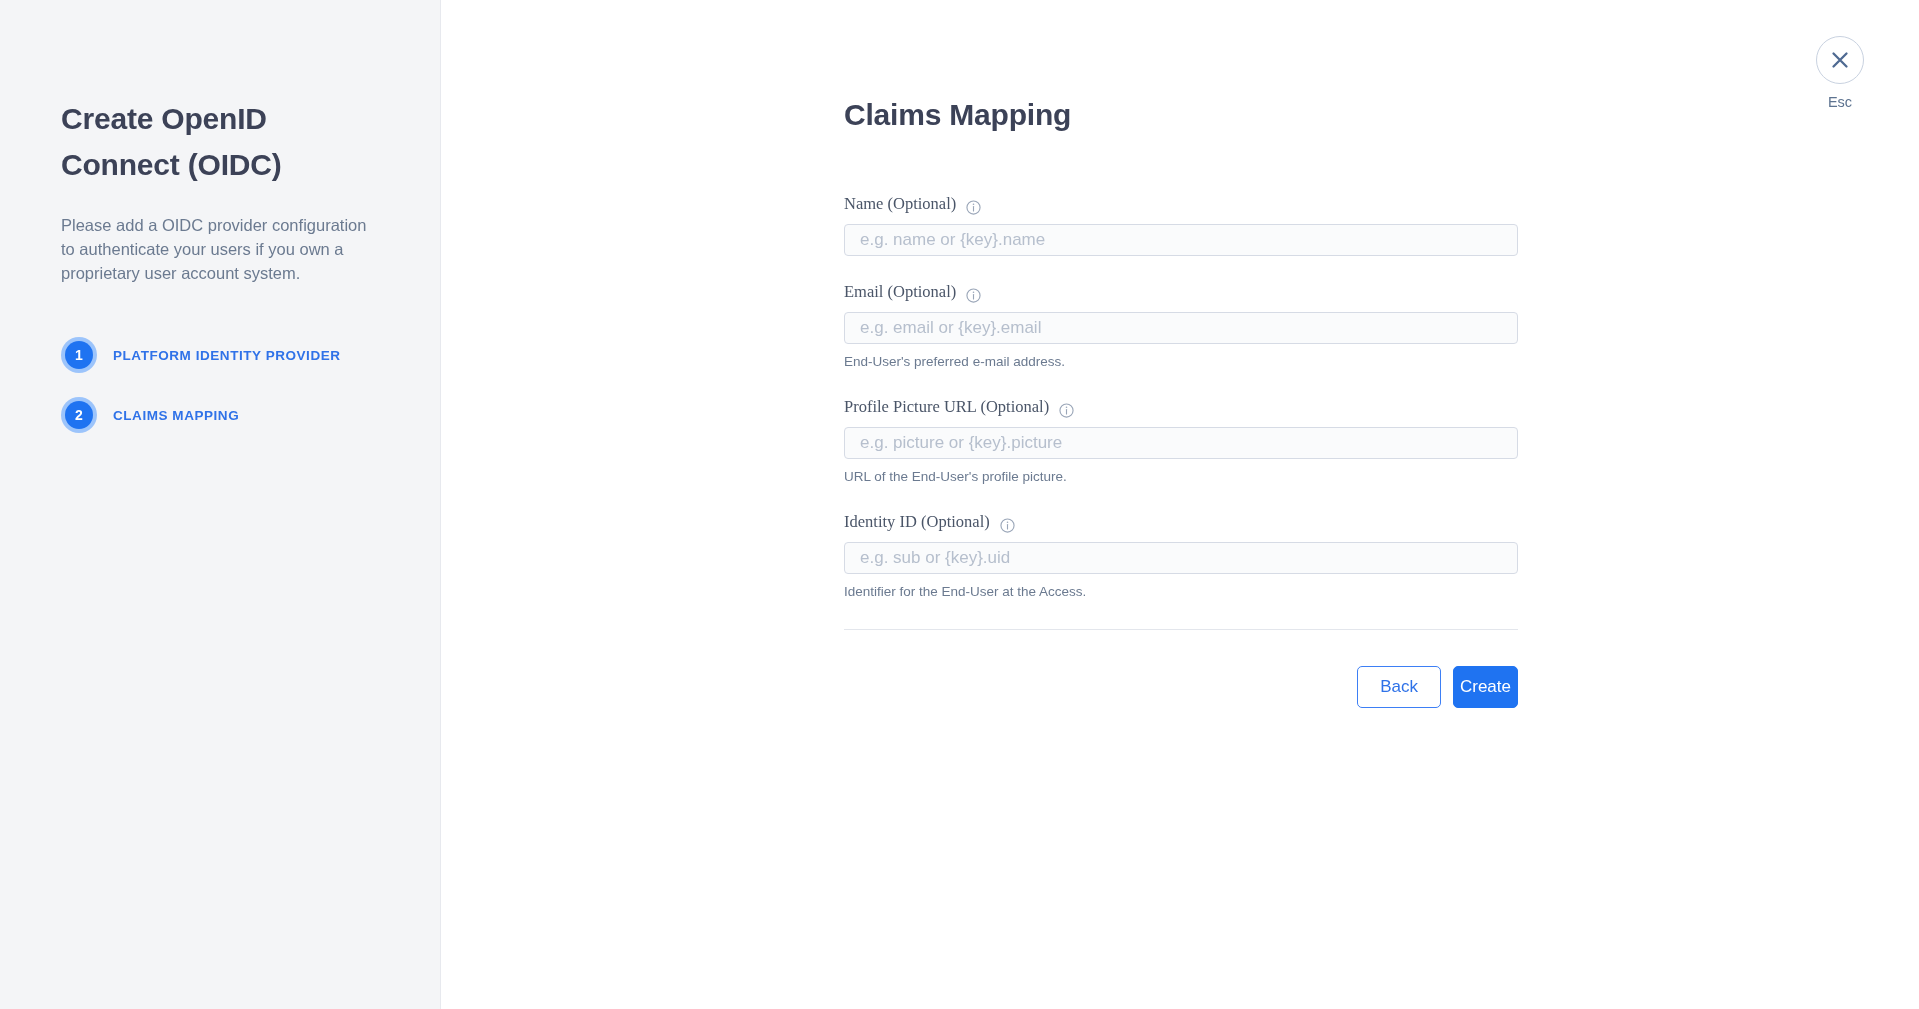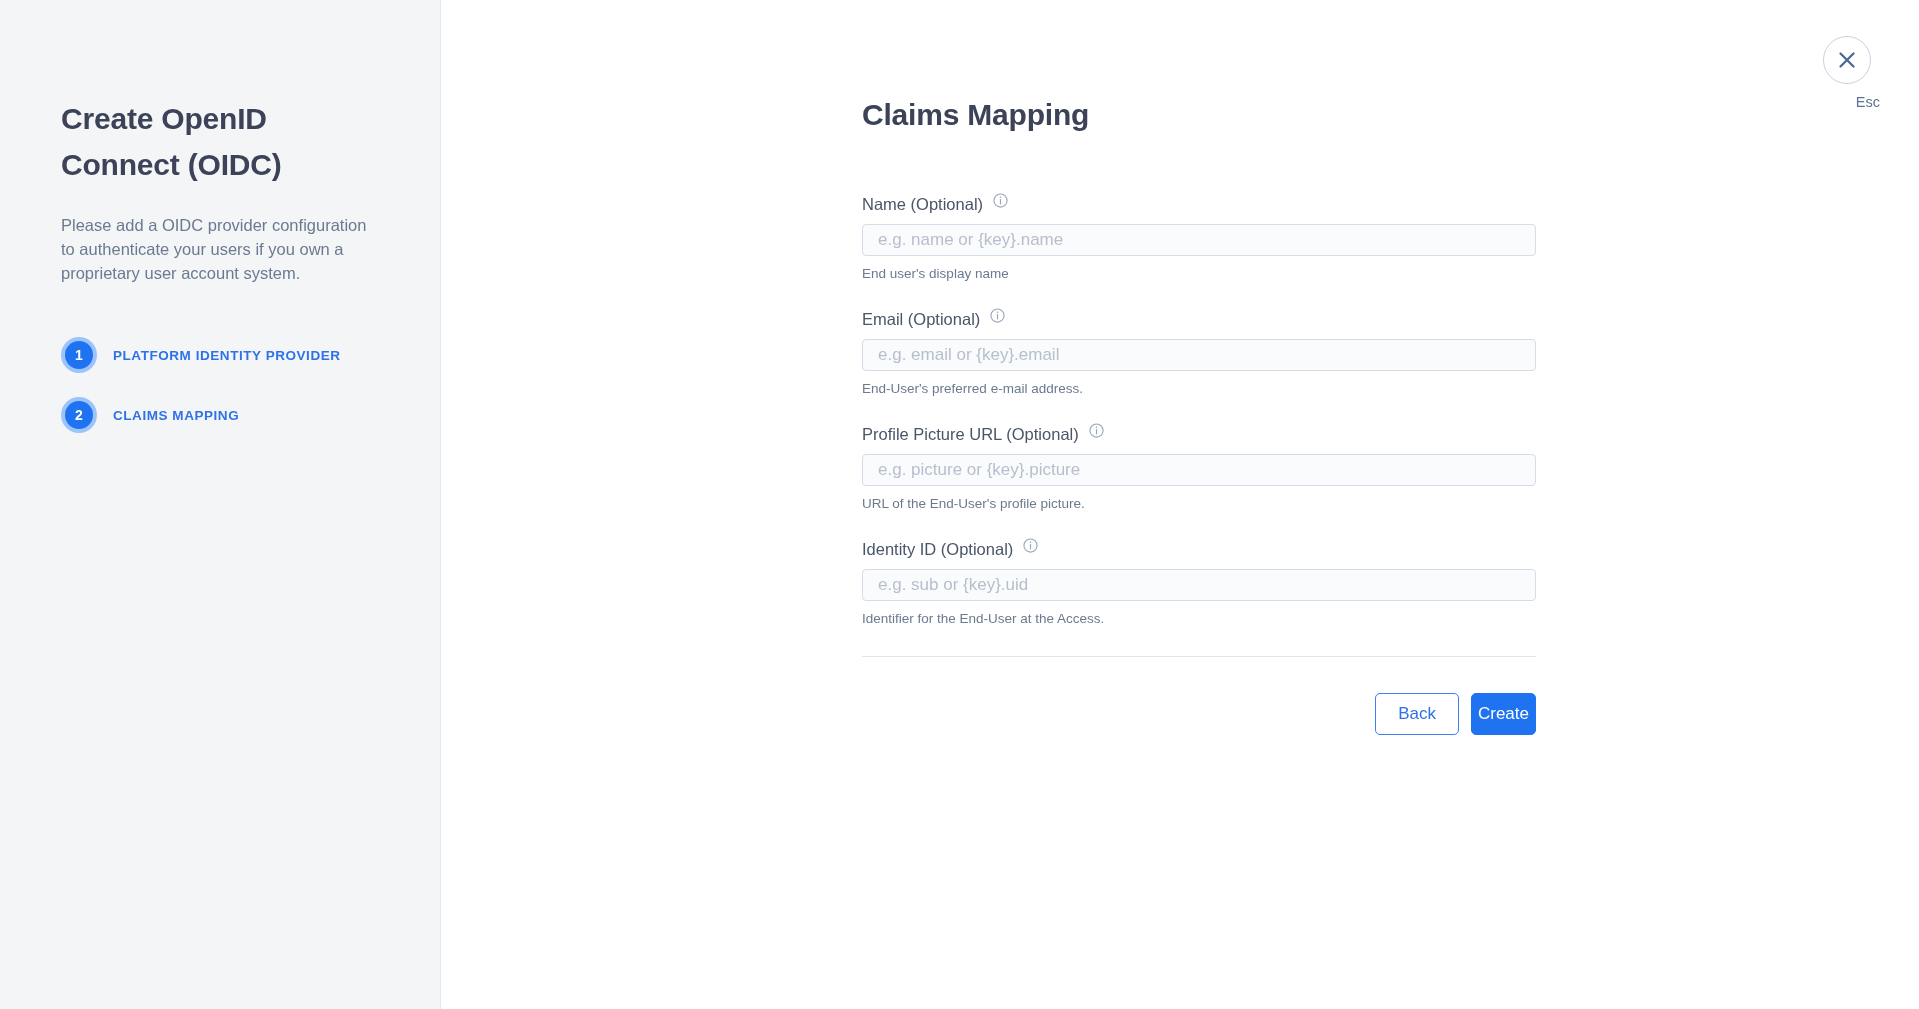--- a/index.html
+++ b/index.html
@@ -11,21 +11,20 @@
     font-family: "Liberation Sans", sans-serif;
     overflow: hidden;
   }
 
   .page {
     position: relative;
     width: 1919px;
     height: 1009px;
     display: flex;
     background: #ffffff;
-    gap: 18px;
   }
 
   
   .sidebar {
     width: 441px;
     height: 1009px;
     background: #f4f5f7;
     border-right: 1px solid #e7e9ee;
     flex: 0 0 441px;
     position: relative;
@@ -141,22 +140,23 @@
   .form {
     margin-top: 58px;
   }
 
   .field {
     margin-bottom: 25px;
   }
 
   .field-label-row {
     display: flex;
-    align-items: flex-start;
+    align-items: flex-end;
     margin-bottom: 9px;
+    font-family: Liberation Serif, serif;
   }
 
   .field-label {
     font-size: 16.5px;
     color: #4a5568;
     line-height: 22px;
   }
 
   .info-icon {
     margin-left: 10px;
@@ -227,24 +227,24 @@
   .btn-primary {
     background: #1f73f1;
     border: 1px solid #1f73f1;
     color: #ffffff;
     padding: 0 6px;
   }
 
   
   .close-wrap {
     position: absolute;
-    right: 39px;
+    right: 46px;
     top: 36px;
     width: 66px;
-    text-align: right;
+    text-align: center;
   }
 
   .close-circle {
     width: 48px;
     height: 48px;
     margin: 0 auto;
     border-radius: 50%;
     border: 1px solid #c9d2e0;
     background: #ffffff;
     display: flex;
@@ -310,21 +310,20 @@
         <div class="field">
           <div class="field-label-row">
             <span class="field-label">Name (Optional)</span>
             <svg class="info-icon" viewBox="0 0 16 16">
               <circle cx="8" cy="8" r="7" fill="none" stroke="#9aa6b8" stroke-width="1.2"></circle>
               <circle cx="8" cy="4.6" r="0.85" fill="#9aa6b8"></circle>
               <path d="M8 7 L8 11.6" stroke="#9aa6b8" stroke-width="1.2" stroke-linecap="round"></path>
             </svg>
           </div>
           <input class="text-input" type="text" placeholder="e.g. name or {key}.name" style="">
-          <div class="field-help">End user's display name</div>
         </div>
 
         <div class="field">
           <div class="field-label-row">
             <span class="field-label">Email (Optional)</span>
             <svg class="info-icon" viewBox="0 0 16 16">
               <circle cx="8" cy="8" r="7" fill="none" stroke="#9aa6b8" stroke-width="1.2"></circle>
               <circle cx="8" cy="4.6" r="0.85" fill="#9aa6b8"></circle>
               <path d="M8 7 L8 11.6" stroke="#9aa6b8" stroke-width="1.2" stroke-linecap="round"></path>
             </svg>

